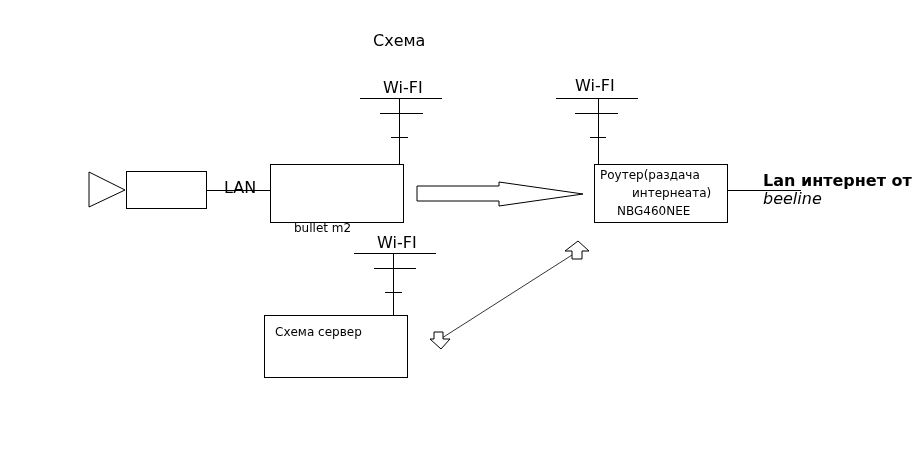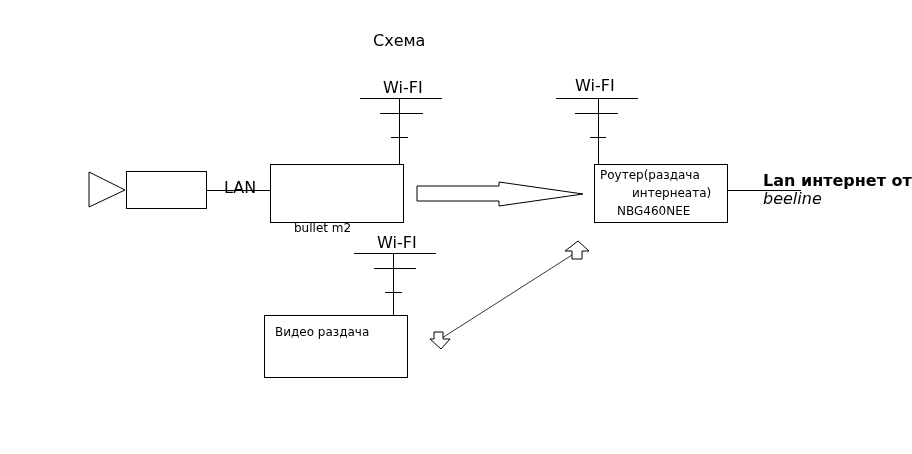--- a/index.html
+++ b/index.html
@@ -68,13 +68,13 @@
 
 <div class="box-text" style="left:294px; top:192px;margin-top:28px;">bullet m2</div>
 
 <div class="box-text" style="left:600px; top:167px;">Роутер(раздача</div>
 <div class="box-text" style="left:632px; top:185px;">интернеата)</div>
 <div class="box-text" style="left:617px; top:203px;">NBG460NEE</div>
 
 <div class="lbl" style="left:763px; top:172px;font-weight:bold;">Lan интернет от</div>
 <div class="lbl" style="left:763px; top:190px;font-style:italic;">beeline</div>
 
-<div class="box-text" style="left:275px; top:324px;">Видео раздача</div>
+<div class="box-text" style="left:275px; top:324px;">Схема сервер</div>
 
 </body></html>

